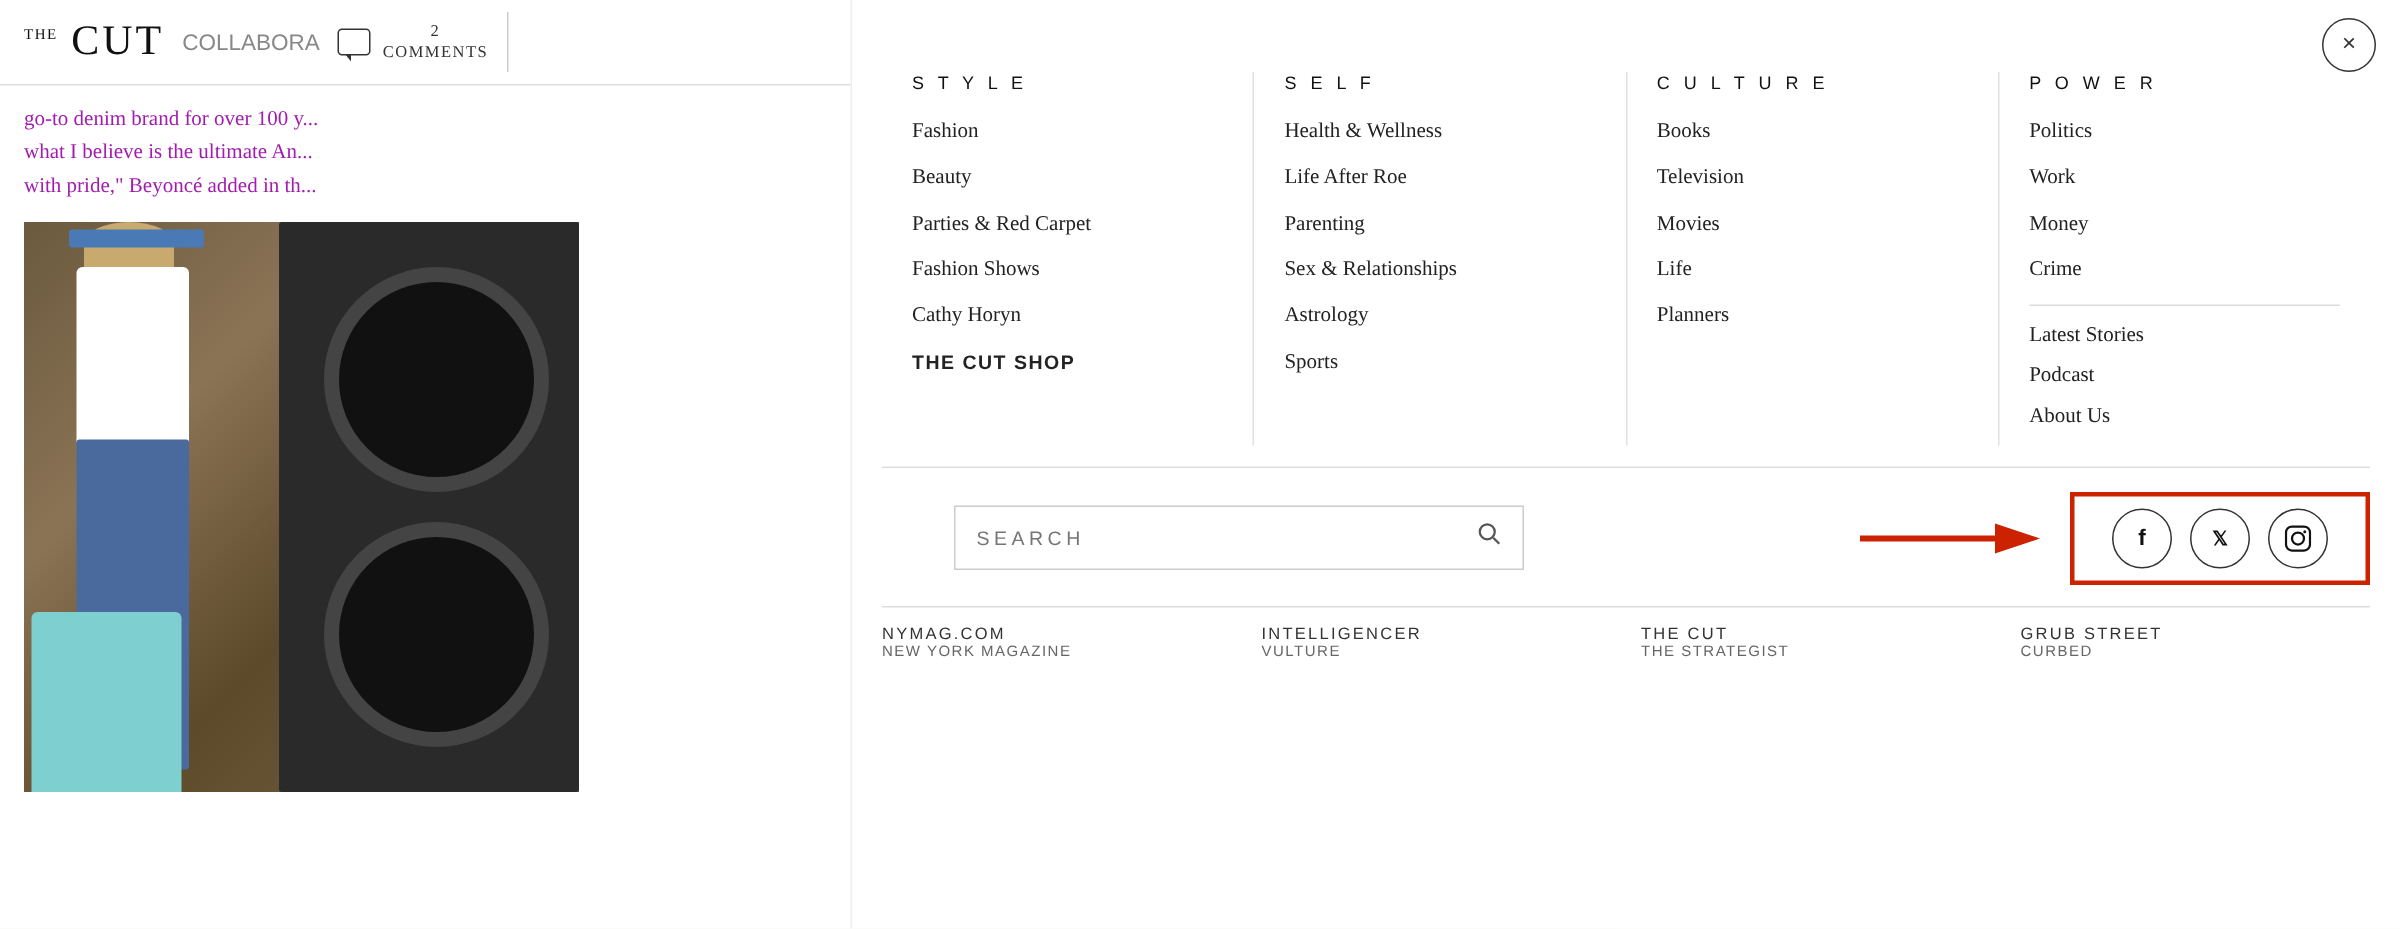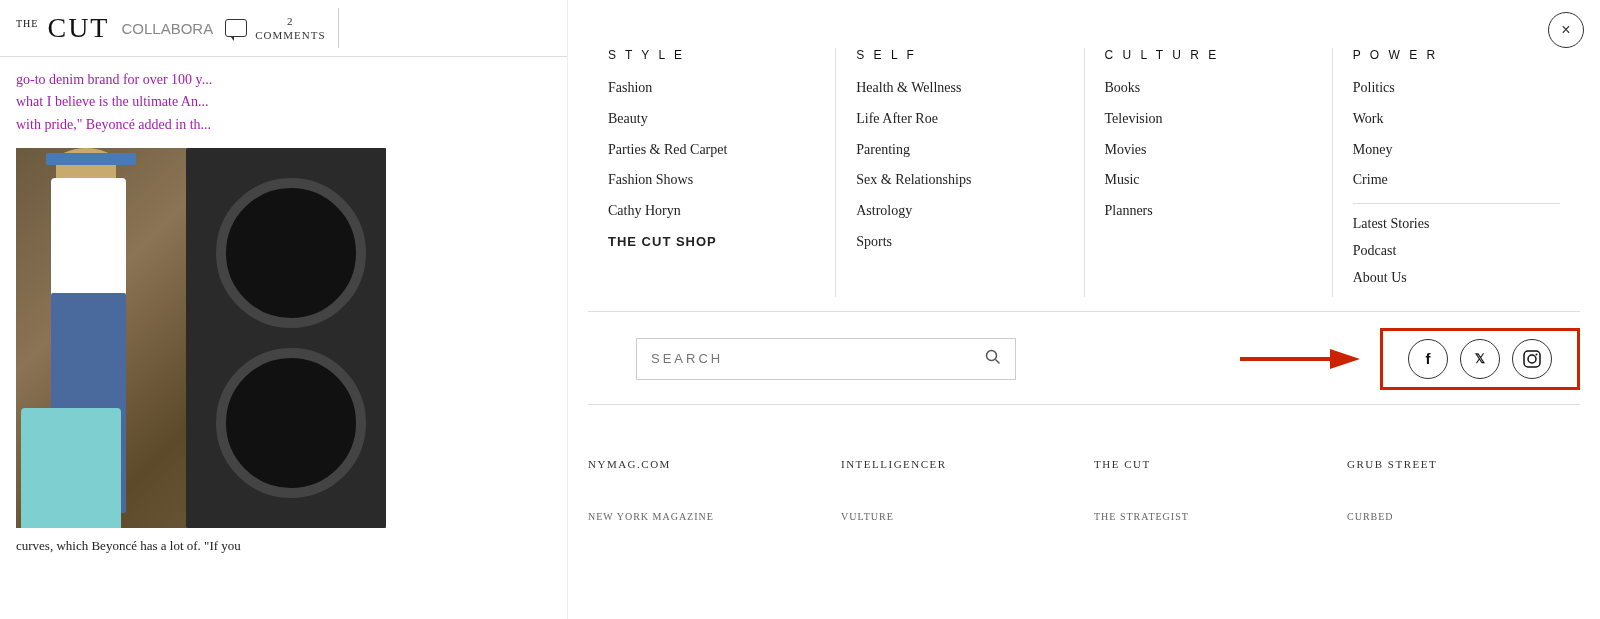--- a/index.html
+++ b/index.html
@@ -256,23 +256,22 @@
       display: grid;
       grid-template-columns: 1fr 1fr 1fr 1fr;
       gap: 6px 20px;
     }
 
     .footer-link {
       font-size: 11px;
       letter-spacing: 1.5px;
       text-transform: uppercase;
       color: #333;
-      font-family: Liberation Serif, serif;
+      font-family: Liberation Sans, sans-serif;
       cursor: pointer;
-      margin-top: 41px;
     }
 
     .footer-link.small {
       font-size: 10px;
       color: #666;
       letter-spacing: 1px;
     }
 
     .power-extra {
       margin-top: 10px;
@@ -320,21 +319,20 @@
 
         <div style="position:absolute;top:30px;left:5px;width:75px;height:120px;background:#fff;border-radius:4px;"></div>
 
         <div style="position:absolute;top:145px;left:5px;width:75px;height:220px;background:#4a6a9e;border-radius:2px;"></div>
       </div>
 
       <div style="position:absolute;left:5px;bottom:0;width:100px;height:120px;background:#7ecfcf;border-radius:4px 4px 0 0;"></div>
     </div>
   </div>
   <div class="bg-article-bottom">
-    <p>curves, which Beyoncé has a lot of. "If you</p>
   </div>
 </div>
 
 <div style="position:absolute;top:540px;right:0;width:520px;padding:16px;background:#fff;z-index:1;">
   <div style="display:flex;align-items:flex-start;gap:12px;">
     <span style="color:#cc2200;font-size:18px;font-style:italic;">2.</span>
     <span style="font-size:20px;font-weight:bold;color:#111;line-height:1.3;font-family:'Georgia',serif;">What Wedding Planners Wish You Didn't Spend Money On</span>
   </div>
 </div>
 
@@ -364,21 +362,21 @@
       <a class="nav-item">Sex &amp; Relationships</a>
       <a class="nav-item">Astrology</a>
       <a class="nav-item">Sports</a>
     </div>
 
     <div class="nav-col">
       <div class="nav-col-title">C U L T U R E</div>
       <a class="nav-item">Books</a>
       <a class="nav-item">Television</a>
       <a class="nav-item">Movies</a>
-      <a class="nav-item">Music</a>
+      <a class="nav-item">Life</a>
       <a class="nav-item">Planners</a>
     </div>
 
     <div class="nav-col">
       <div class="nav-col-title">P O W E R</div>
       <a class="nav-item">Politics</a>
       <a class="nav-item">Work</a>
       <a class="nav-item">Money</a>
       <a class="nav-item">Crime</a>
       <div class="nav-divider"></div>

